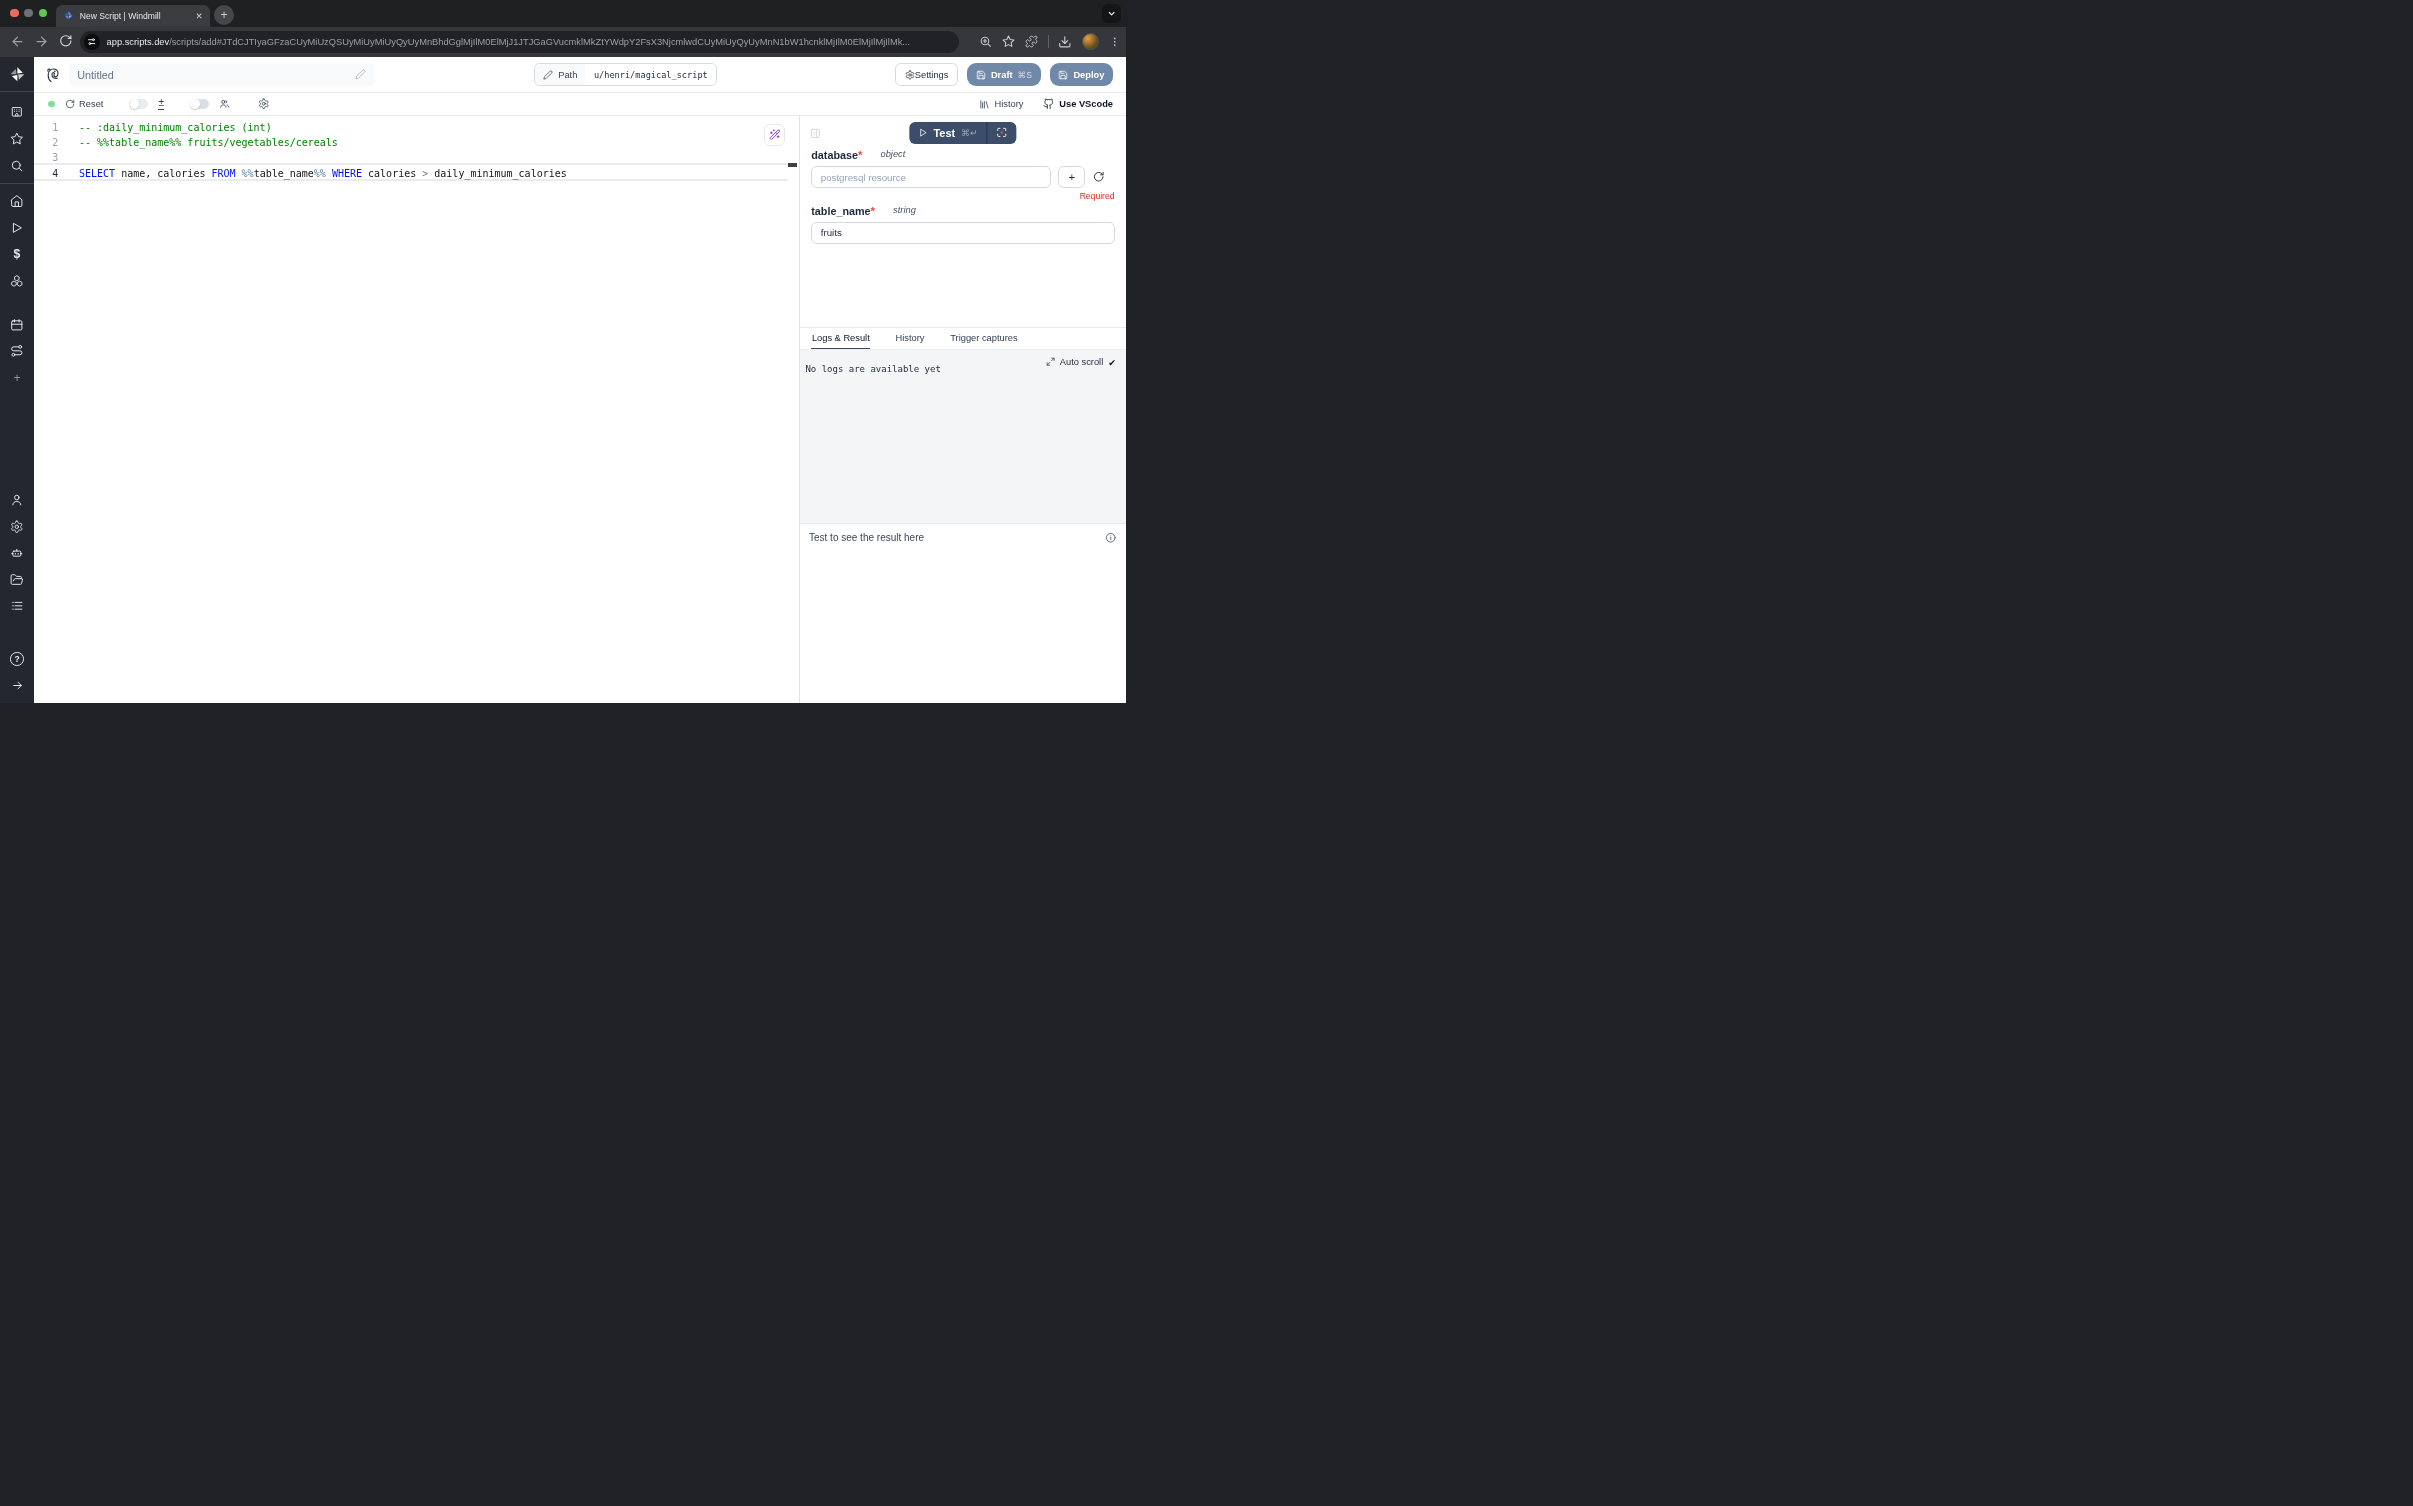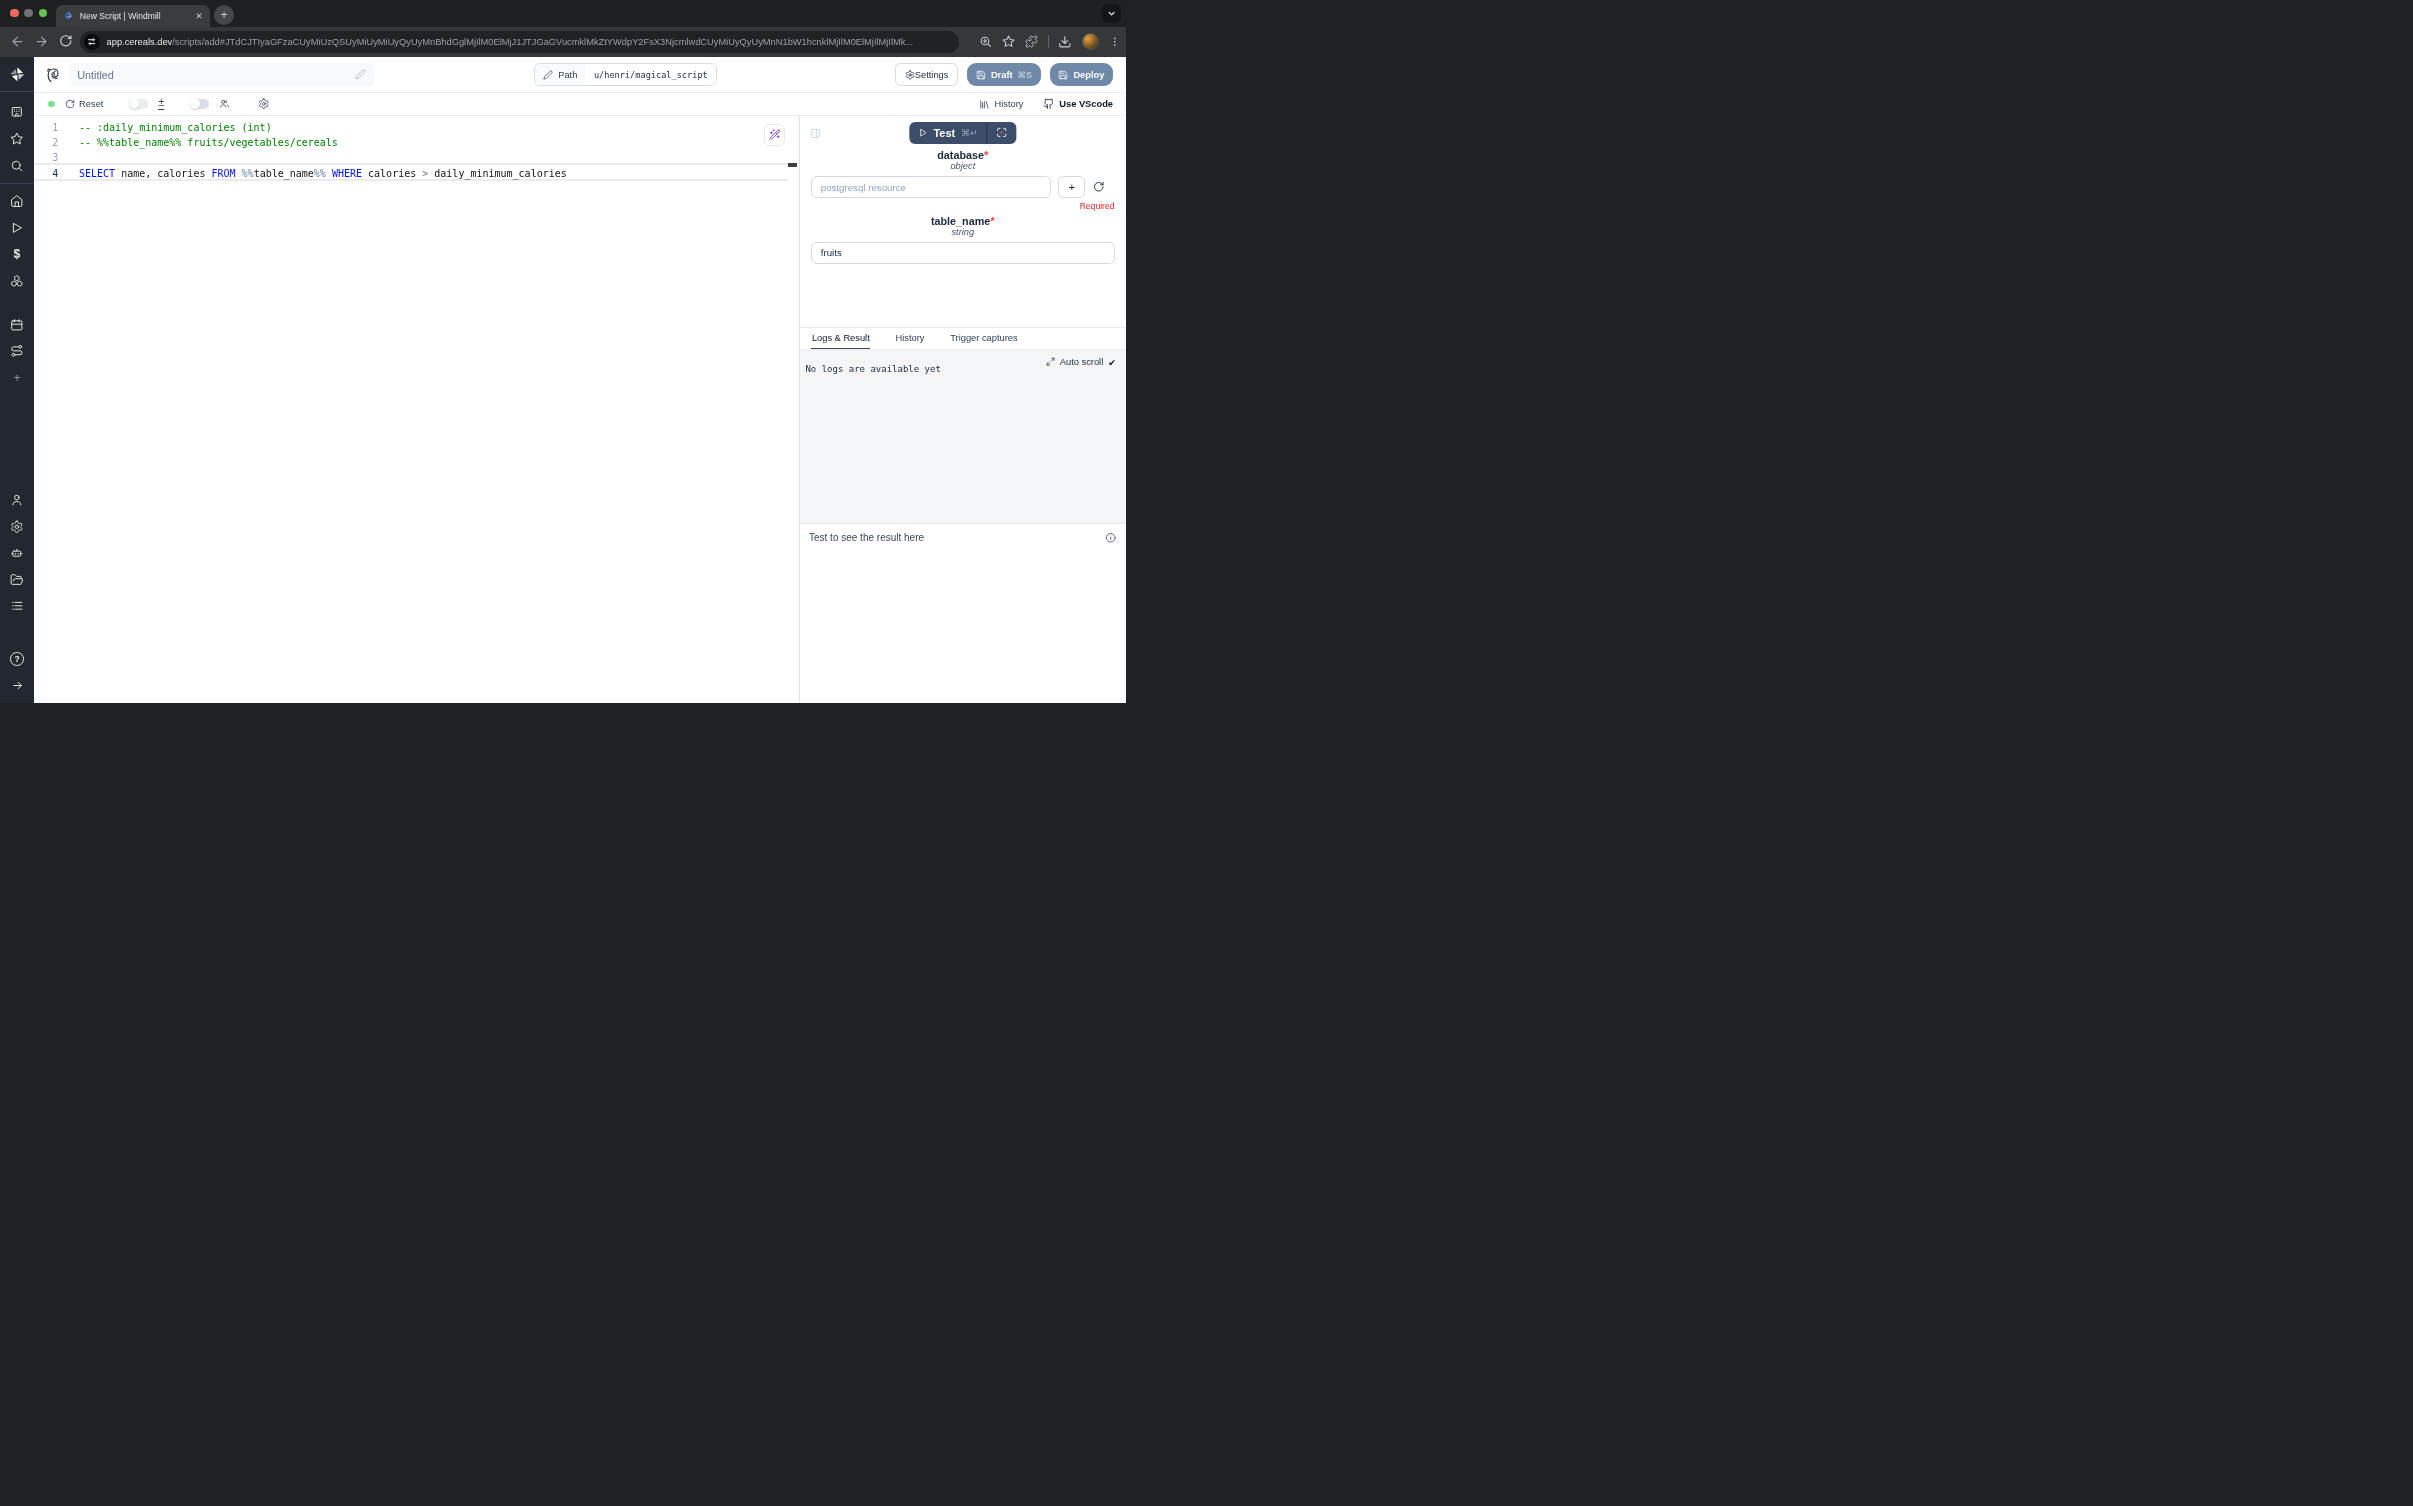--- a/index.html
+++ b/index.html
@@ -99,21 +99,21 @@
   .panel-row1 { height:32px; position:relative; flex:none; }
   .collapse-ic { position:absolute; left:10px; top:12.2px; color:#ccd4dd; }
   .testgroup { position:absolute; left:50%; transform:translateX(-50%); top:5.7px; height:22px; display:flex;
                border-radius:5.7px; overflow:hidden; background:#3b4d68; color:#fff; }
   .test-main { display:flex; align-items:center; gap:5.7px; padding:0 9.3px; }
   .test-label { font-weight:bold; font-size:11px; }
   .test-kbd { color:#9aa7bb; font-size:9px; }
   .test-sep { width:0.7px; background:#26354d; }
   .test-cap { width:29px; display:grid; place-items:center; }
   .panel-form { height:179px; padding:1.4px 11.5px 0; flex:none; }
-  .fldrow { display:flex; align-items:center; gap:0;flex-direction:column; }
+  .fldrow { display:flex; align-items:flex-start; gap:18px; }
   .fldname { font-size:10.8px; font-weight:bold; color:#1e293b; }
   .fldstar { color:#ef4444; font-weight:bold; }
   .fldtype { font-size:9.3px; font-style:italic; color:#475569; }
   .inprow { margin-top:5px; display:flex; align-items:center; gap:7.2px; }
   .tinput { height:21.5px; border:0.7px solid #d4d9df; border-radius:5.7px; padding:0 8.6px; font-size:9.7px;
             color:#1e293b; font-family:"Liberation Sans",sans-serif; outline:none; background:#fff; }
   .tinput::placeholder { color:#94a3b8; }
   .db-input { width:240px; } .full-input { width:100%; }
   .plusbtn { width:27px; height:21.5px; border:0.7px solid #d4d9df; border-radius:5.7px; background:#fff;
              font-size:11.5px; color:#1f2937; display:grid; place-items:center; }
@@ -187,21 +187,21 @@
       </span>
       <div class="urlpill">
         <span class="siteinfo">
           <svg width="9.3" height="9.3" viewBox="0 0 24 24" fill="none" stroke="#fff" stroke-width="2.4" stroke-linecap="round">
               <path d="M4 7h9"></path>
               <circle cx="16.5" cy="7" r="2.4"></circle>
               <path d="M20 17h-9"></path>
               <circle cx="7.5" cy="17" r="2.4"></circle>
             </svg>
         </span>
-        <span class="urltext"><span class="host">app.cereals.dev</span><span class="path">/scripts/add#JTdCJTIyaGFzaCUyMiUzQSUyMiUyMiUyQyUyMnBhdGglMjIlM0ElMjJ1JTJGaGVucmklMkZtYWdpY2FsX3NjcmlwdCUyMiUyQyUyMnN1bW1hcnklMjIlM0ElMjIlMjIlMk...</span></span>
+        <span class="urltext"><span class="host">app.scripts.dev</span><span class="path">/scripts/add#JTdCJTIyaGFzaCUyMiUzQSUyMiUyMiUyQyUyMnBhdGglMjIlM0ElMjJ1JTJGaGVucmklMkZtYWdpY2FsX3NjcmlwdCUyMiUyQyUyMnN1bW1hcnklMjIlM0ElMjIlMjIlMk...</span></span>
       </div>
       <div class="chrome-right">
         <span>
           <svg width="13" height="13" viewBox="0 0 24 24" fill="none" stroke="currentColor" stroke-width="2" stroke-linecap="round">
               <circle cx="11" cy="11" r="7"></circle>
               <path d="m21 21-4.3-4.3"></path>
               <path d="M8 11h6"></path>
               <path d="M11 8v6"></path>
             </svg>
         </span>

